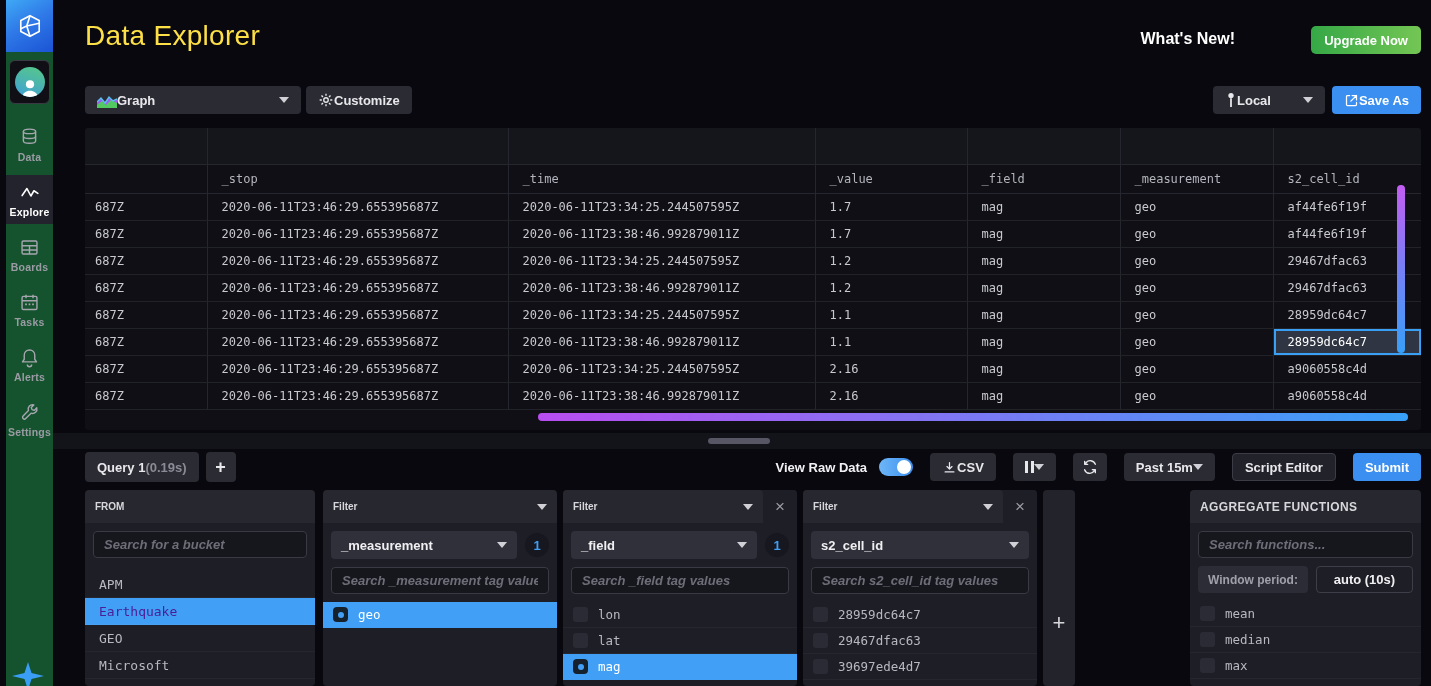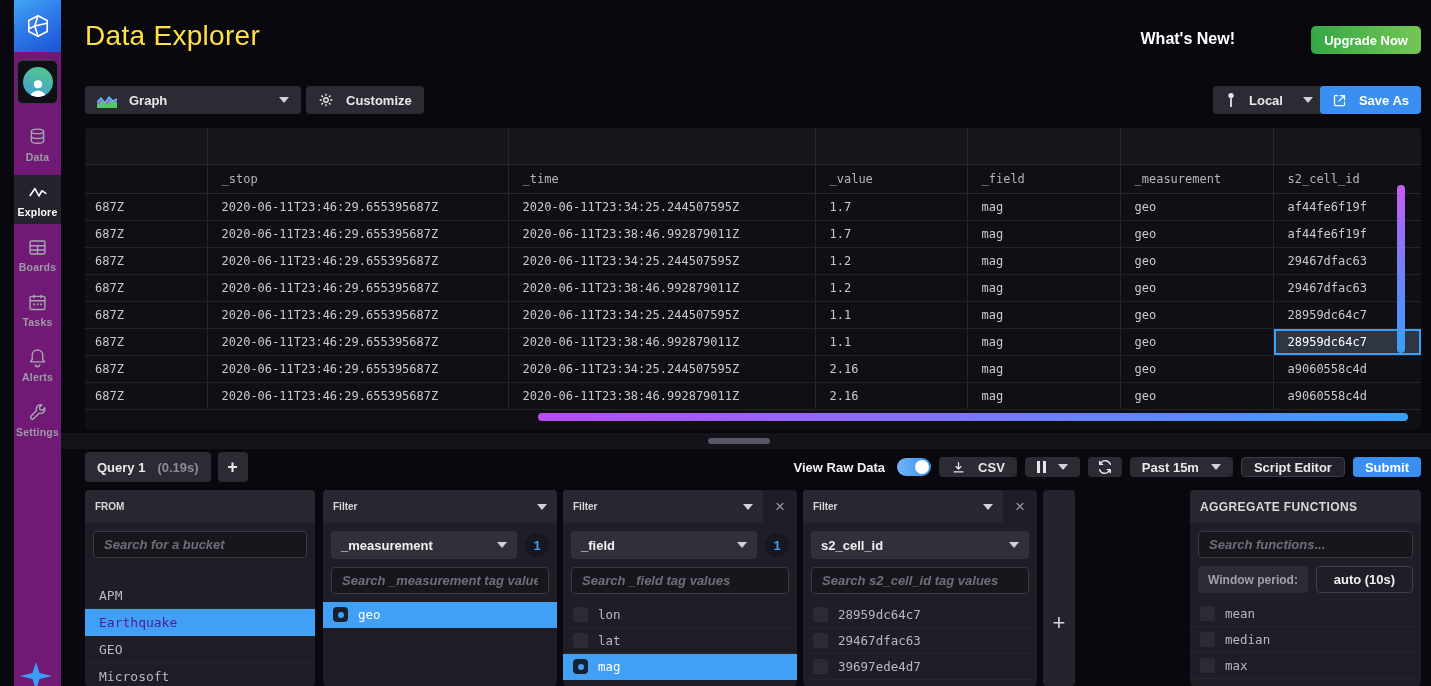--- a/index.html
+++ b/index.html
@@ -1,20 +1,20 @@
 <!DOCTYPE html>
 <html><head>
 <meta charset="utf-8">
 <style>
   * { margin:0; padding:0; box-sizing:border-box; }
   html,body { width:1431px; height:686px; overflow:hidden; background:#08080e;
     font-family:"Liberation Sans", sans-serif; color:#e7e7ea; }
 
   
-  .sidebar { position:absolute; left:14px; top:0; width:47px; height:686px; background:#701a75; z-index:5; }
+  .sidebar { position:absolute; left:6px; top:0; width:47px; height:686px; background:#14532d; z-index:5; }
   .logo-tile { width:47px; height:52px; display:flex; align-items:center; justify-content:center;
     background:linear-gradient(150deg,#3fa9f5 0%,#2f7ae8 45%,#1b53d4 100%); cursor:pointer; }
   .avatar-box { margin:8px 3px 0 3px; height:44px; border:1px solid #3a3a46; border-radius:6px;
     background:#0f0f15; display:flex; align-items:center; justify-content:center; }
   .avatar-circle { width:30px; height:30px; border-radius:50%; overflow:hidden;
     background:linear-gradient(200deg,#57c986 0%,#3f9fd8 100%); display:flex; align-items:flex-end; justify-content:center; }
   .nav { margin-top:16px; display:flex; flex-direction:column; gap:6px; }
   .nav-item { width:47px; padding:7px 0 6px 0; display:flex; flex-direction:column; align-items:center;
     gap:3px; color:#9b9ba5; cursor:pointer; }
   .nav-item .nav-label { font-size:10.5px; font-weight:bold; letter-spacing:.2px; }
@@ -26,21 +26,21 @@
 
   
   .content { position:absolute; left:47px; top:0; right:0; bottom:0; }
 
   .page-title { position:absolute; left:38px; top:20px; font-size:28px; font-weight:500; color:#fde047; letter-spacing:.3px; }
   .whats-new { position:absolute; right:196px; top:30px; font-size:16px; font-weight:bold; color:#ffffff; cursor:pointer; }
   .upgrade-btn { position:absolute; right:10px; top:26px; height:28px; padding:0 13px; border:none; border-radius:5px;
     background:linear-gradient(90deg,#35a846,#74c654); color:#fff; font-size:13px; font-weight:bold; cursor:pointer;
     font-family:"Liberation Sans",sans-serif; }
 
-  .btn { display:inline-flex; align-items:center; gap:12px; height:28px; padding:0 12px; border-radius:4px;
+  .btn { display:inline-flex; align-items:center; gap:0; height:28px; padding:0 12px; border-radius:4px;
     background:#2b2b34; color:#e8e8ec; font-size:13px; font-weight:bold; cursor:pointer; border:none;
     font-family:"Liberation Sans",sans-serif; white-space:nowrap; }
   .caret { width:0; height:0; border-left:5px solid transparent; border-right:5px solid transparent;
     border-top:6px solid #d0d0d6; display:inline-block; }
 
   .view-type-dd { position:absolute; left:38px; top:86px; width:216px; justify-content:flex-start; }
   .view-type-dd .caret { margin-left:auto; }
   .customize-btn { position:absolute; left:259px; top:86px; }
   .local-dd { position:absolute; right:106px; top:86px; width:112px; }
   .local-dd .caret { margin-left:auto; }
@@ -72,21 +72,21 @@
   
   .query-toolbar { position:absolute; left:38px; right:10px; top:452px; height:30px; display:flex; align-items:center; }
   .query-tab { height:30px; }
   .query-tab .dur { color:#8b8b95; font-weight:bold; }
   .add-query-btn { width:30px; height:30px; justify-content:center; padding:0; font-size:18px; margin-left:7px; }
   .qt-right { margin-left:auto; display:flex; align-items:center; gap:8px; }
   .raw-toggle-label { font-size:13px; font-weight:bold; color:#f2f2f5; }
   .toggle { width:34px; height:18px; border-radius:9px; background:linear-gradient(90deg,#6fb6f7,#3a8ff0);
     position:relative; cursor:pointer; margin-left:4px; }
   .toggle .knob { position:absolute; right:2px; top:2px; width:14px; height:14px; border-radius:50%; background:#fff; }
-  .icon-btn { height:20px; }
+  .icon-btn { height:28px;margin-left:9px; }
   .pause-btn .bars { display:inline-flex; gap:3px; }
   .pause-btn .bars i { width:3px; height:12px; background:#e8e8ec; display:block; }
   .refresh-btn { width:34px; justify-content:center; padding:0; }
   .script-btn { background:#22222b; border:1px solid #3c3c46; }
   .submit-btn { background:#3a8ff0; color:#fff; }
 
   
   .builder { position:absolute; left:38px; right:10px; top:490px; bottom:0; display:flex; align-items:stretch; }
   .card { background:#1e1e26; border-radius:4px; overflow:hidden; display:flex; flex-direction:column; }
   .card-head { height:33px; background:#27272f; display:flex; align-items:center; padding:0 10px;
@@ -108,21 +108,21 @@
     font-size:13px; font-weight:bold; display:flex; align-items:center; justify-content:center; flex:0 0 auto; }
   .item-list { list-style:none; margin:0 -8px -8px -8px; overflow:hidden; flex:1;
     font-family:"DejaVu Sans Mono",monospace; font-size:12.5px; color:#b8b8c0; }
   .item-list li { height:26px; display:flex; align-items:center; gap:10px; padding:0 10px;
     border-bottom:1px solid rgba(255,255,255,.04); cursor:pointer; }
   .item-list li.sel { background:#41a0f6; color:#fff; border-bottom-color:transparent; }
   .cb { width:15px; height:15px; border-radius:3px; background:#2b2b35; flex:0 0 auto; position:relative; }
   li.sel .cb { background:#16212e; border-radius:4px; }
   li.sel .cb::after { content:''; position:absolute; left:4.5px; top:4.5px; width:6px; height:6px;
     border-radius:50%; background:#41a0f6; }
-  .bucket-list { list-style:none; margin:16px -8px -8px -8px; overflow:hidden; flex:1;
+  .bucket-list { list-style:none; margin:5px -8px -8px -8px; overflow:hidden; flex:1;
     font-family:"DejaVu Sans Mono",monospace; font-size:13px; color:#b8b8c0; }
   .bucket-list li { height:27px; display:flex; align-items:center; padding:0 14px;
     border-bottom:1px solid rgba(255,255,255,.04); cursor:pointer; }
   .bucket-list li.sel { background:#41a0f6; color:#4c1d95; }
 
   .from-card { width:230px; margin-right:8px; }
   .filter-card { width:234px; margin-right:6px; }
   .filter-card:last-of-type { margin-right:8px; }
   .add-card { width:32px; background:#23232c; border-radius:4px; display:flex; justify-content:center;
     cursor:pointer; flex:0 0 auto; }

